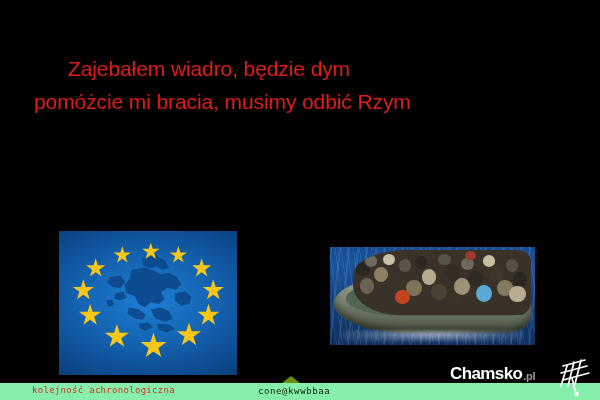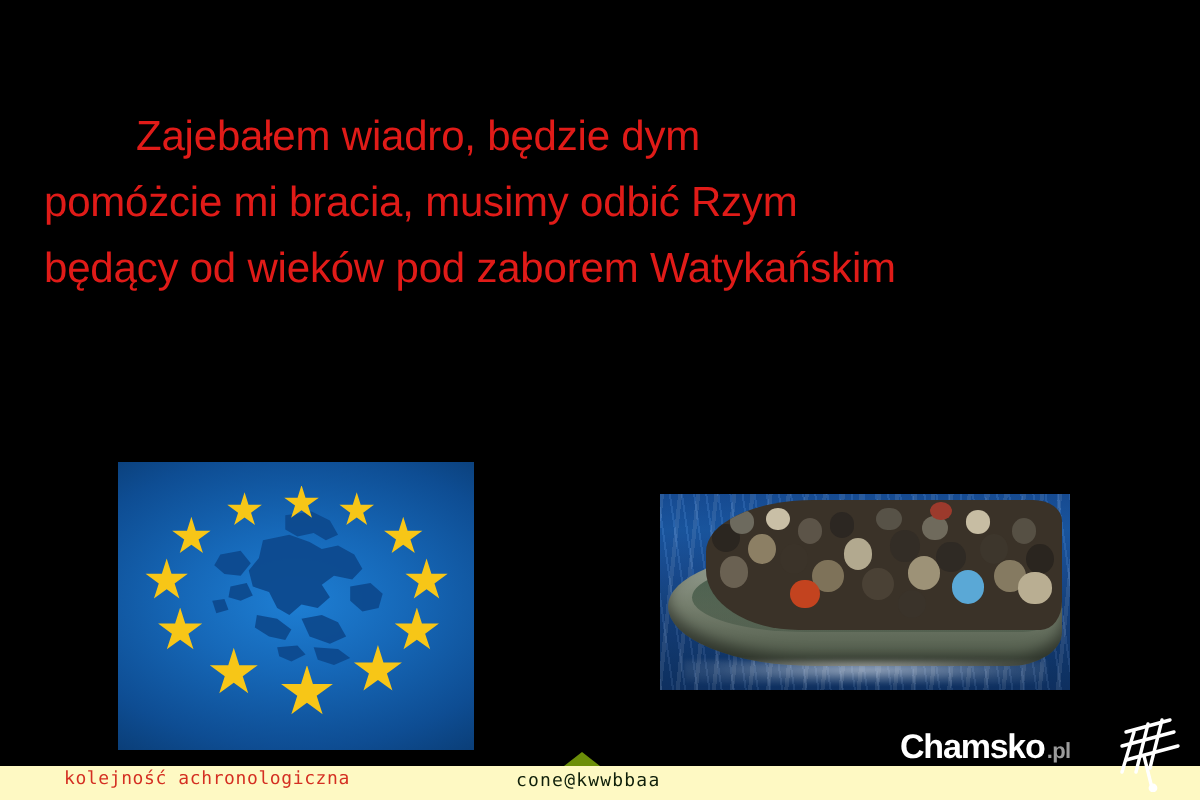--- a/index.html
+++ b/index.html
@@ -22,21 +22,21 @@
     left: 0;
     top: 52px;
     width: 536px;
   }
   .cap-line {
     color: #e01b18;
     font-family: "Liberation Sans", sans-serif;
     font-size: 21px;
     line-height: 33px;
     white-space: pre;
-    padding-left: 22px;
+    padding-left: 34px;
     letter-spacing: -0.1px;
   }
   .cap-line.indented {
     padding-left: 68px;
   }
 
   
   #eu-flag {
     position: absolute;
     left: 59px;
@@ -160,21 +160,21 @@
     filter: blur(1px);
   }
 
   
   #bottom-bar {
     position: absolute;
     left: 0;
     top: 383px;
     width: 600px;
     height: 17px;
-    background: #fef9c3;
+    background: #86efac;
   }
   #bar-notch {
     position: absolute;
     left: 282px;
     top: -7px;
     width: 0;
     height: 0;
     border-left: 9px solid transparent;
     border-right: 9px solid transparent;
     border-bottom: 7px solid #6c8e09;
@@ -236,21 +236,20 @@
   }
 </style>
 </head>
 <body>
 
 <div id="page">
 
   <div id="caption">
     <div class="cap-line indented">Zajebałem wiadro, będzie dym</div>
     <div class="cap-line">pomóżcie mi bracia, musimy odbić Rzym</div>
-    <div class="cap-line">będący od wieków pod zaborem Watykańskim</div>
   </div>
 
   <div id="eu-flag">
     <svg id="eu-map" viewBox="0 0 100 100" preserveAspectRatio="none">
       <g fill="#0d4a8f" opacity="0.95">
         <path d="M44 4 L57 2 L66 7 L70 15 L64 18 L58 14 L50 16 L44 12 Z"></path>
         <path d="M33 18 L46 15 L56 19 L62 23 L70 21 L78 26 L82 34 L77 40 L68 38 L62 43
                  L66 50 L60 56 L52 54 L46 60 L40 56 L36 47 L28 44 L26 35 L31 28 Z"></path>
         <path d="M12 26 L22 24 L27 31 L22 38 L14 37 L9 32 Z"></path>
         <path d="M17 44 L25 42 L28 49 L22 52 L16 50 Z"></path>

